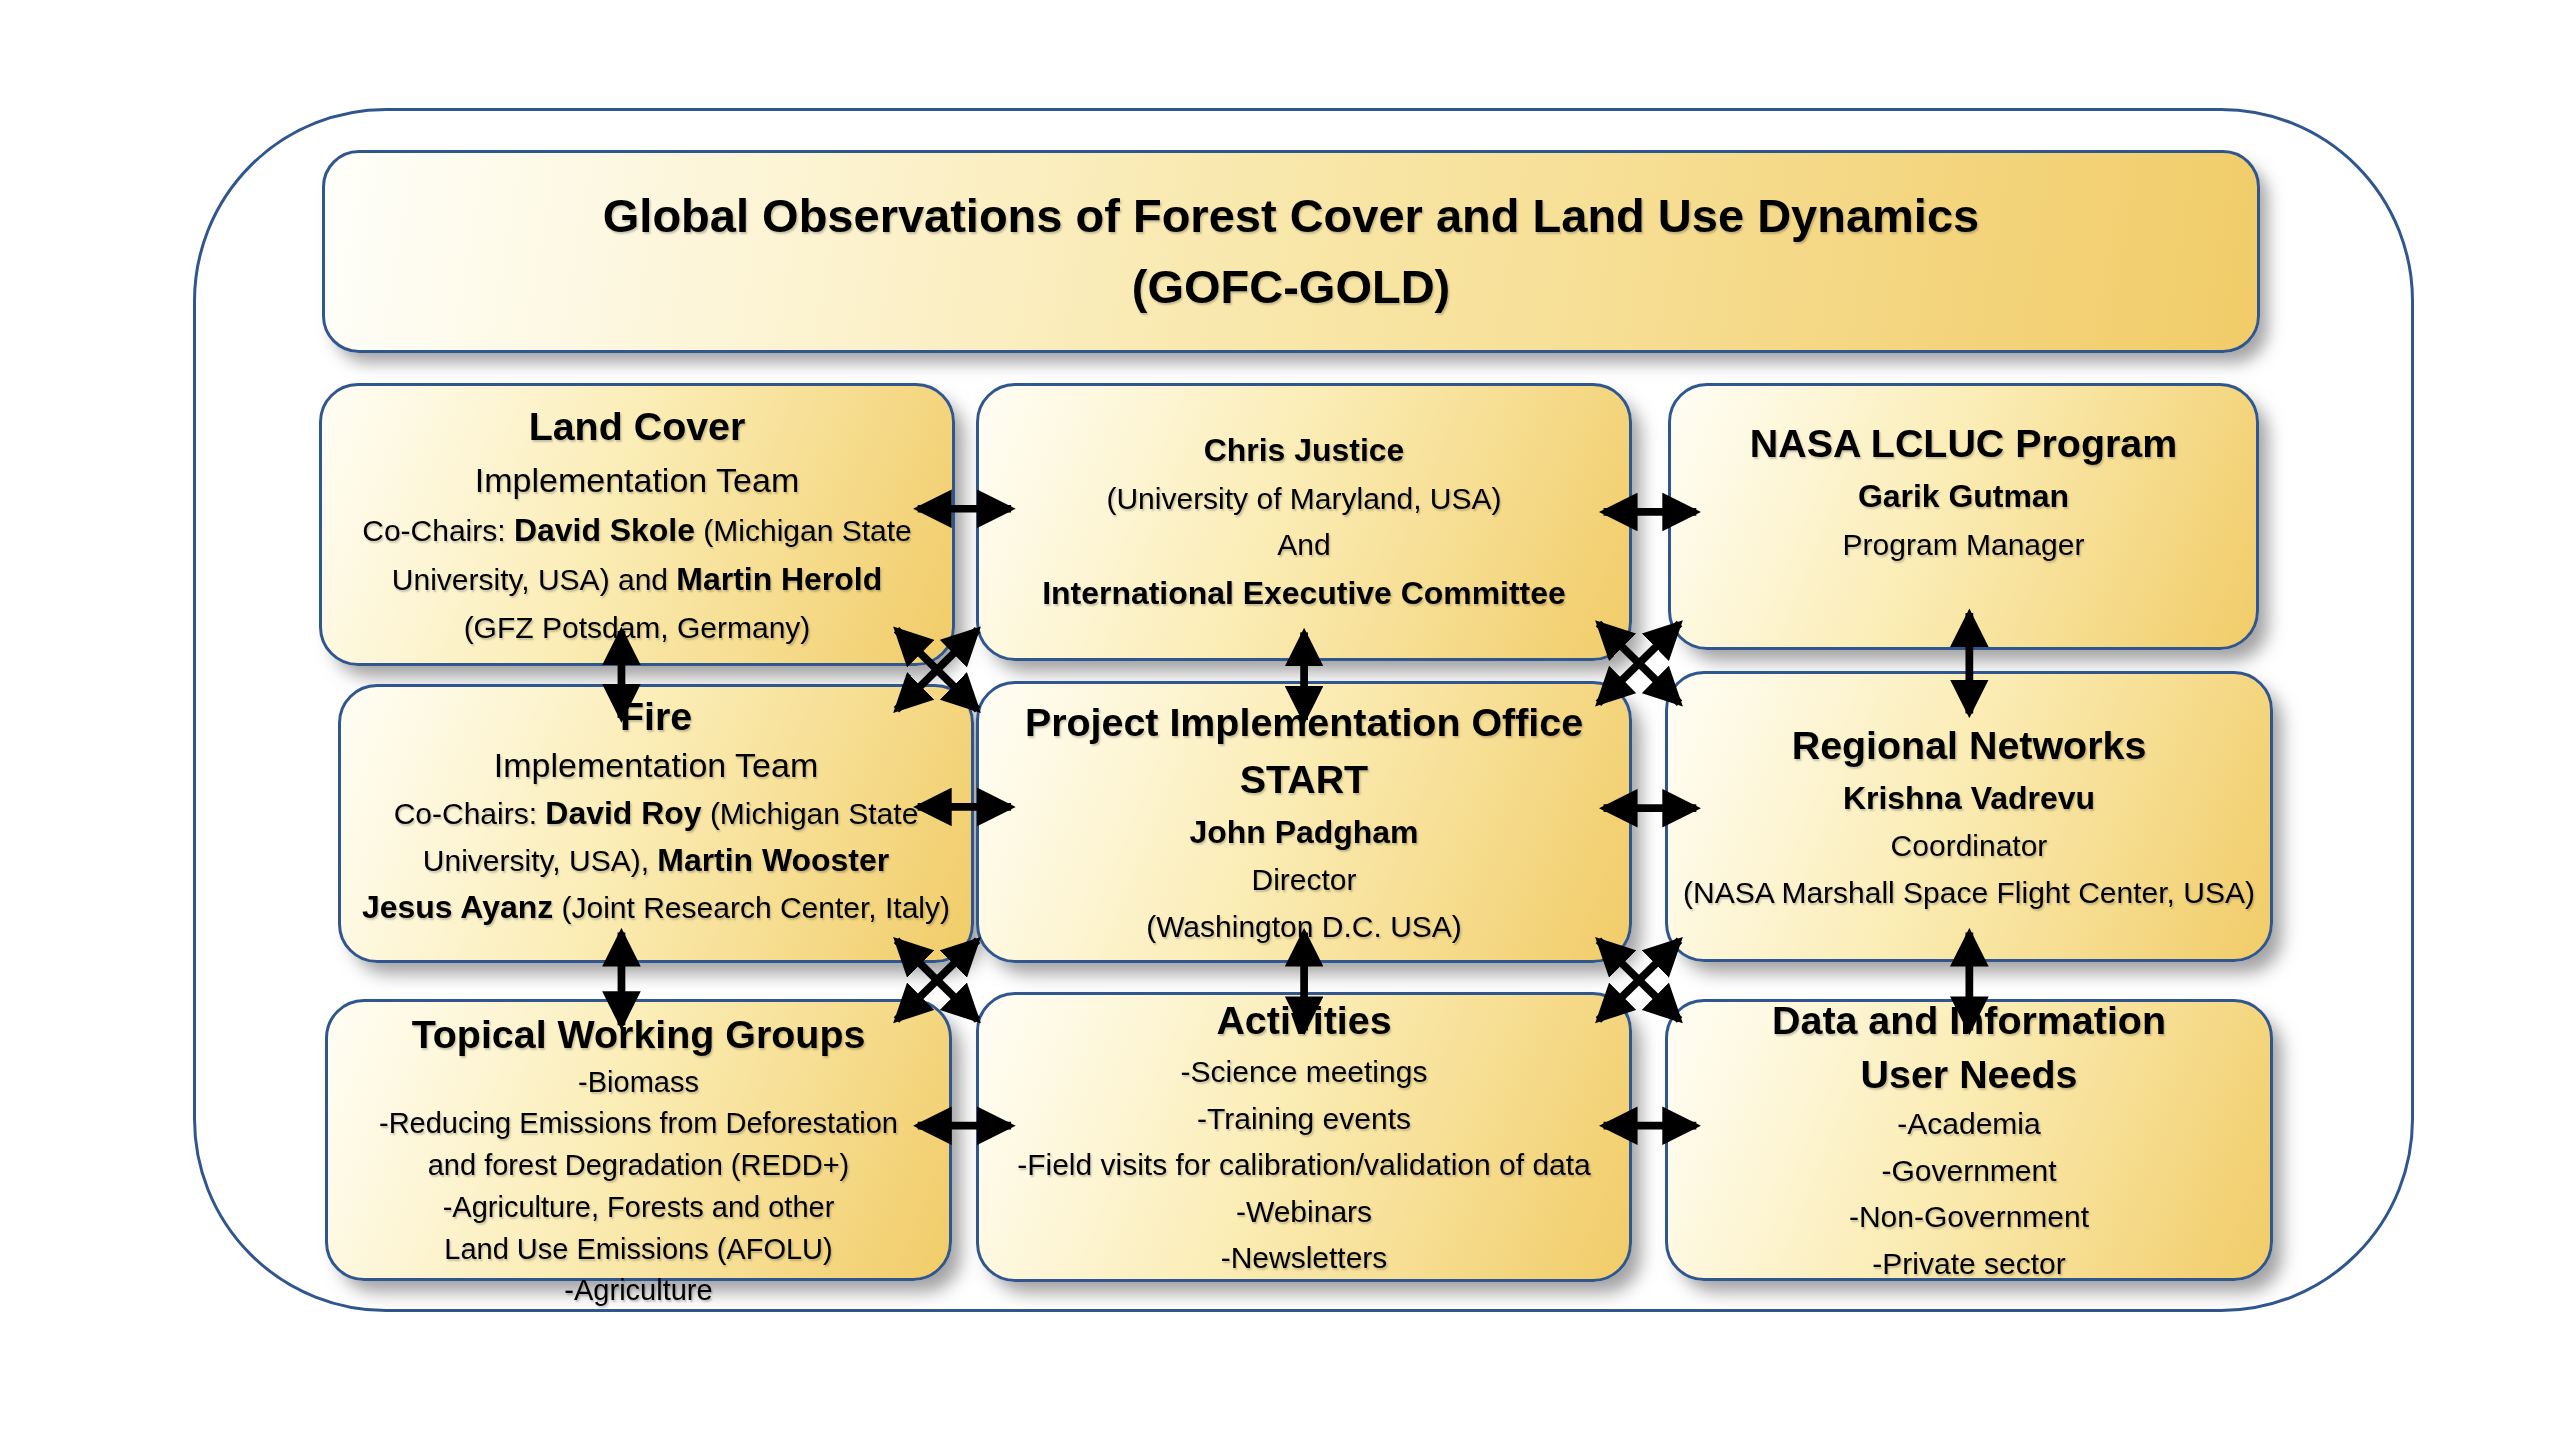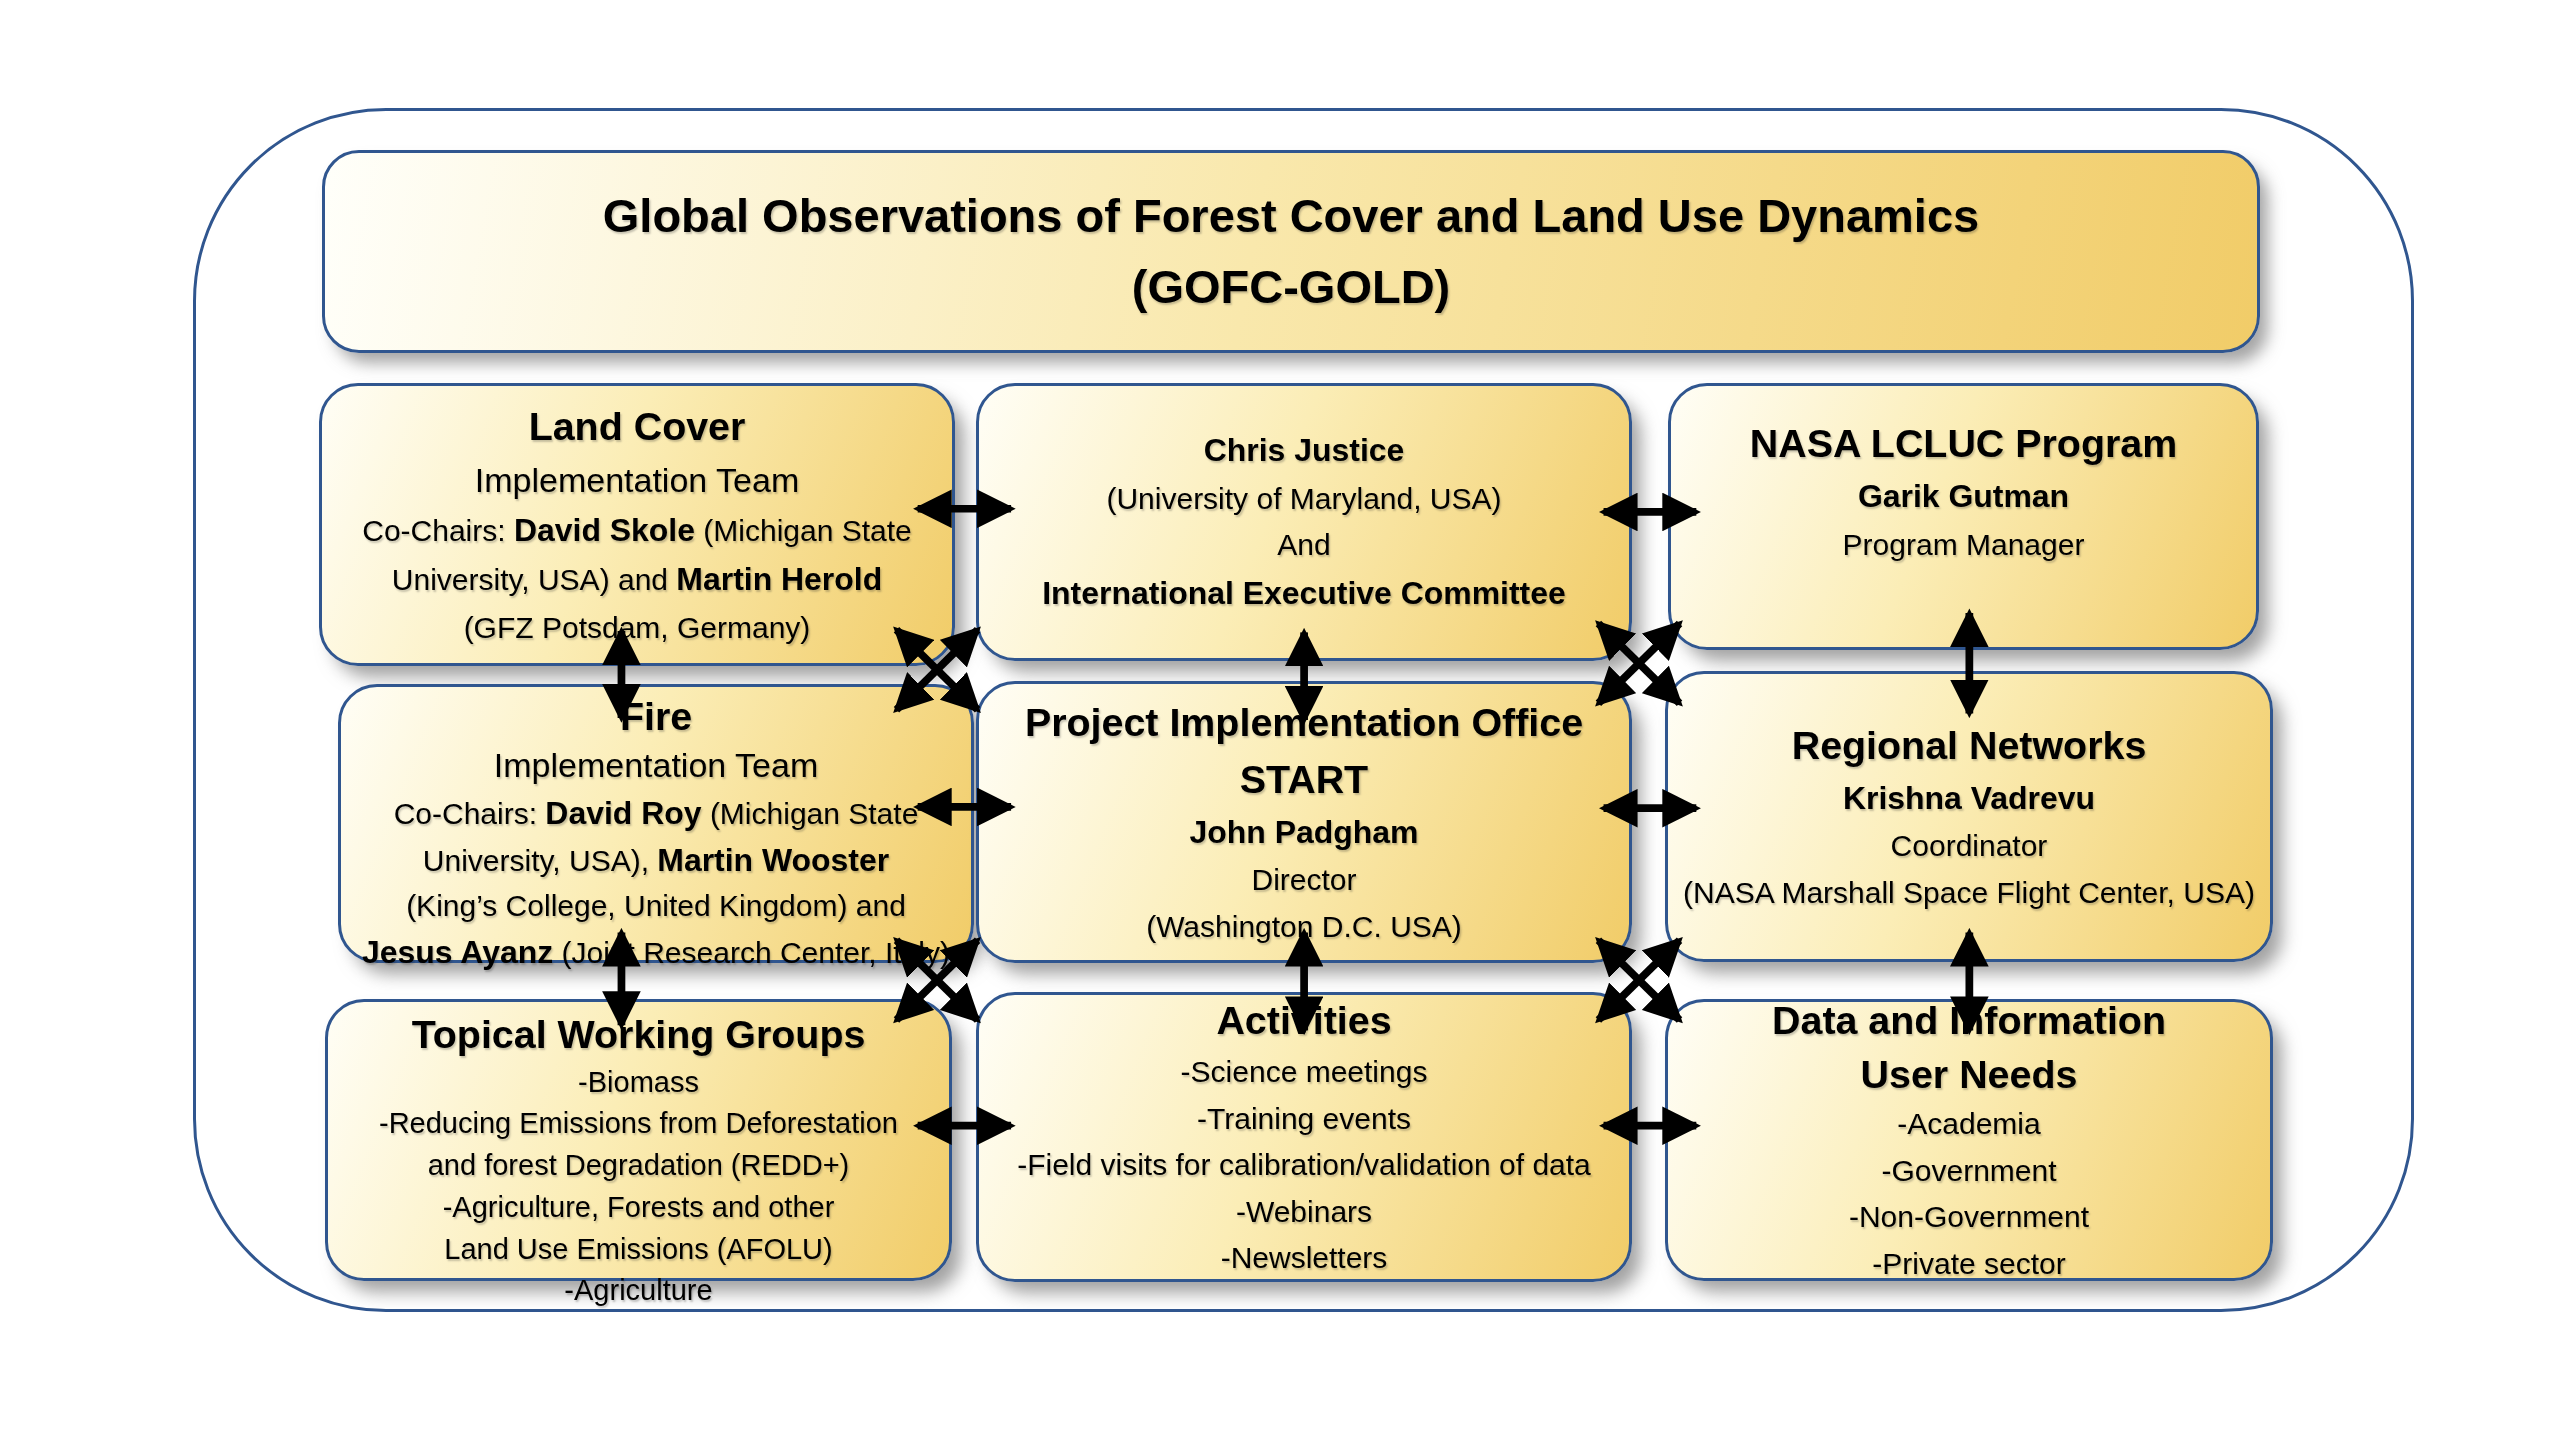--- a/index.html
+++ b/index.html
@@ -88,21 +88,20 @@
       <div class="line style-heading"><span class="b">NASA LCLUC Program</span></div>
       <div class="line style-body"><span class="b">Garik Gutman</span></div>
       <div class="line style-body"><span>Program Manager</span></div>
     </div>
 
   <div class="gbox top-align tight" style="left:319px; top:684px; width:636px; height:279px; padding-top:3.9px;margin-left:19px;">
       <div class="line style-heading"><span class="b">Fire</span></div>
       <div class="line style-sub"><span>Implementation Team</span></div>
       <div class="line style-body"><span>Co-Chairs: </span><span class="b">David Roy</span><span> (Michigan State</span></div>
       <div class="line style-body"><span>University, USA), </span><span class="b">Martin Wooster</span></div>
-      <div class="line style-body"><span>(King’s College, United Kingdom) and</span></div>
       <div class="line style-body"><span class="b">Jesus Ayanz</span><span> (Joint Research Center, Italy)</span></div>
     </div>
 
   <div class="gbox" style="left:976px; top:681px; width:656px; height:282px;">
       <div class="line style-heading"><span class="b">Project Implementation Office</span></div>
       <div class="line style-heading"><span class="b">START</span></div>
       <div class="line style-body"><span class="b">John Padgham</span></div>
       <div class="line style-body"><span>Director</span></div>
       <div class="line style-body"><span>(Washington D.C. USA)</span></div>
     </div>

